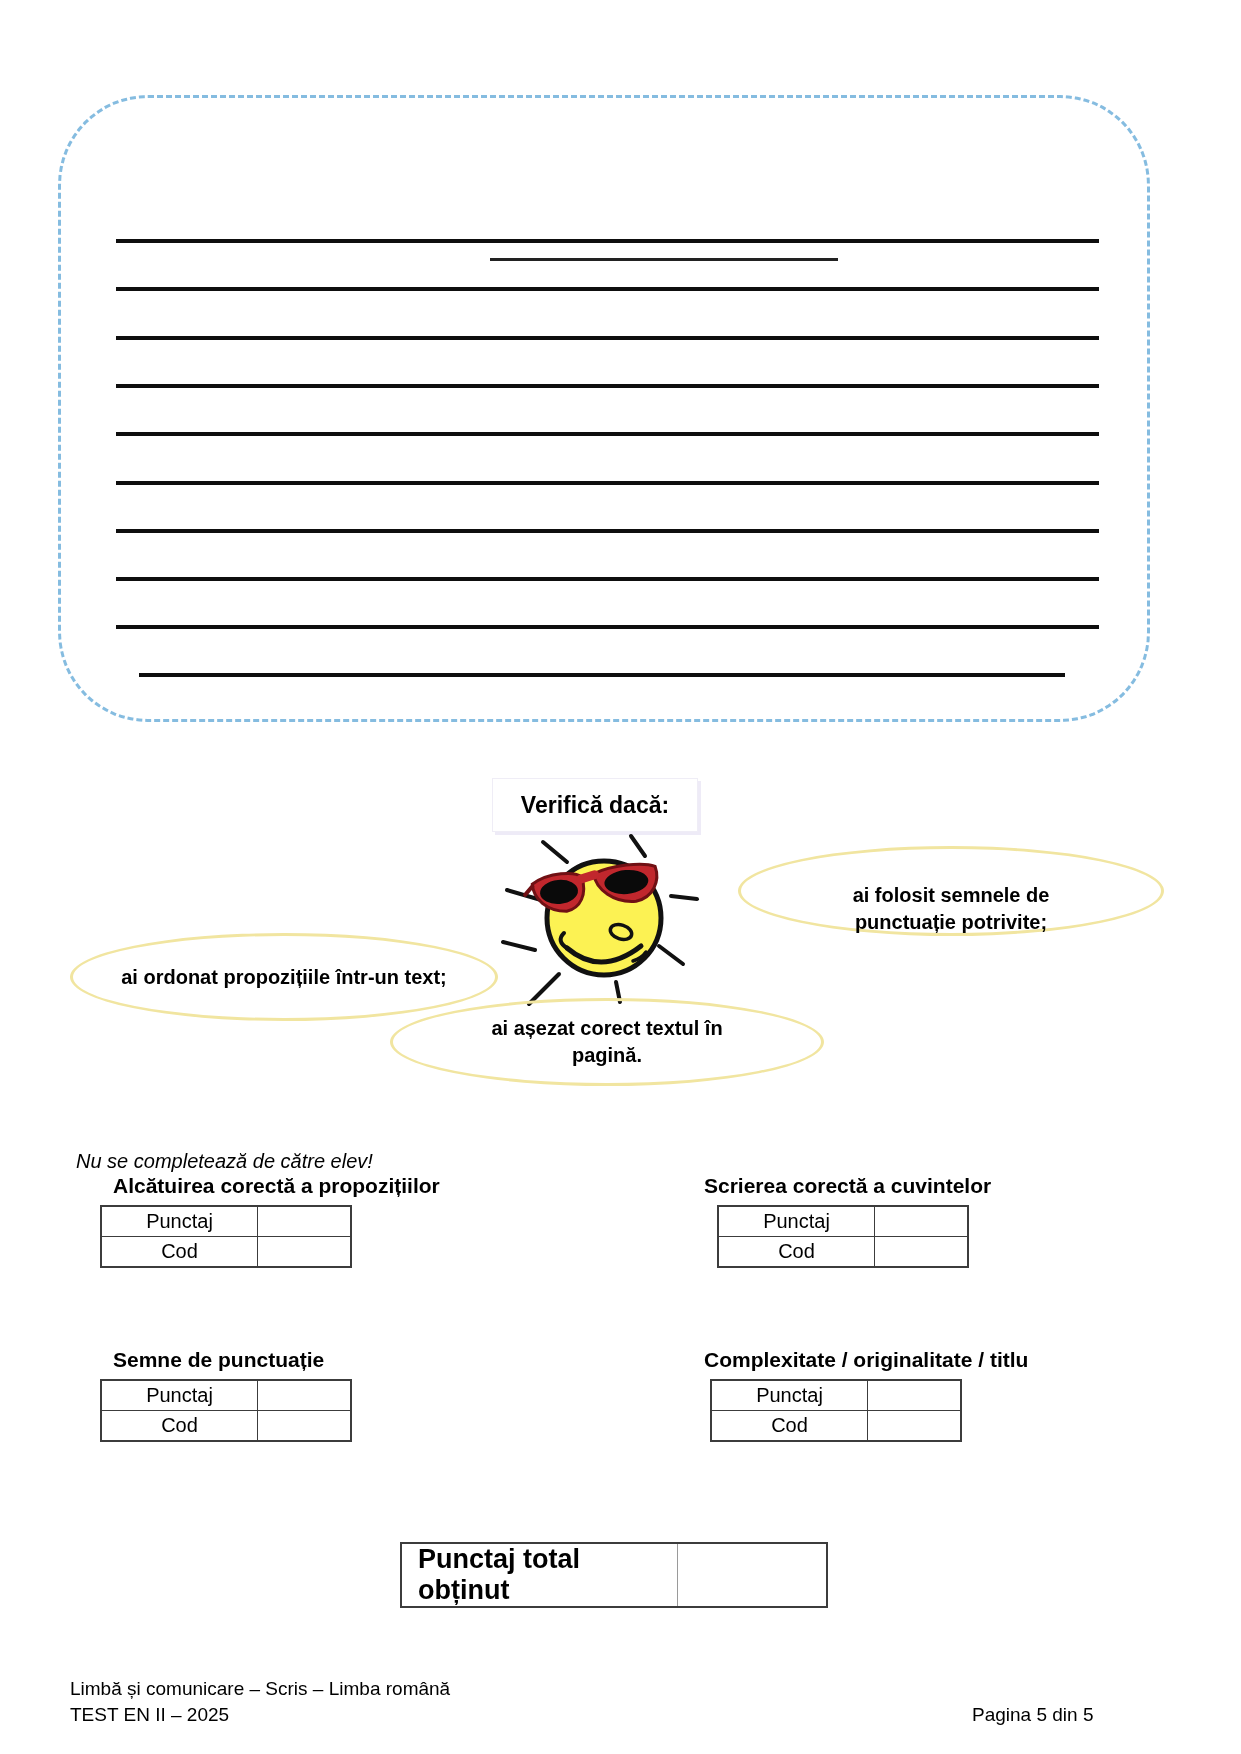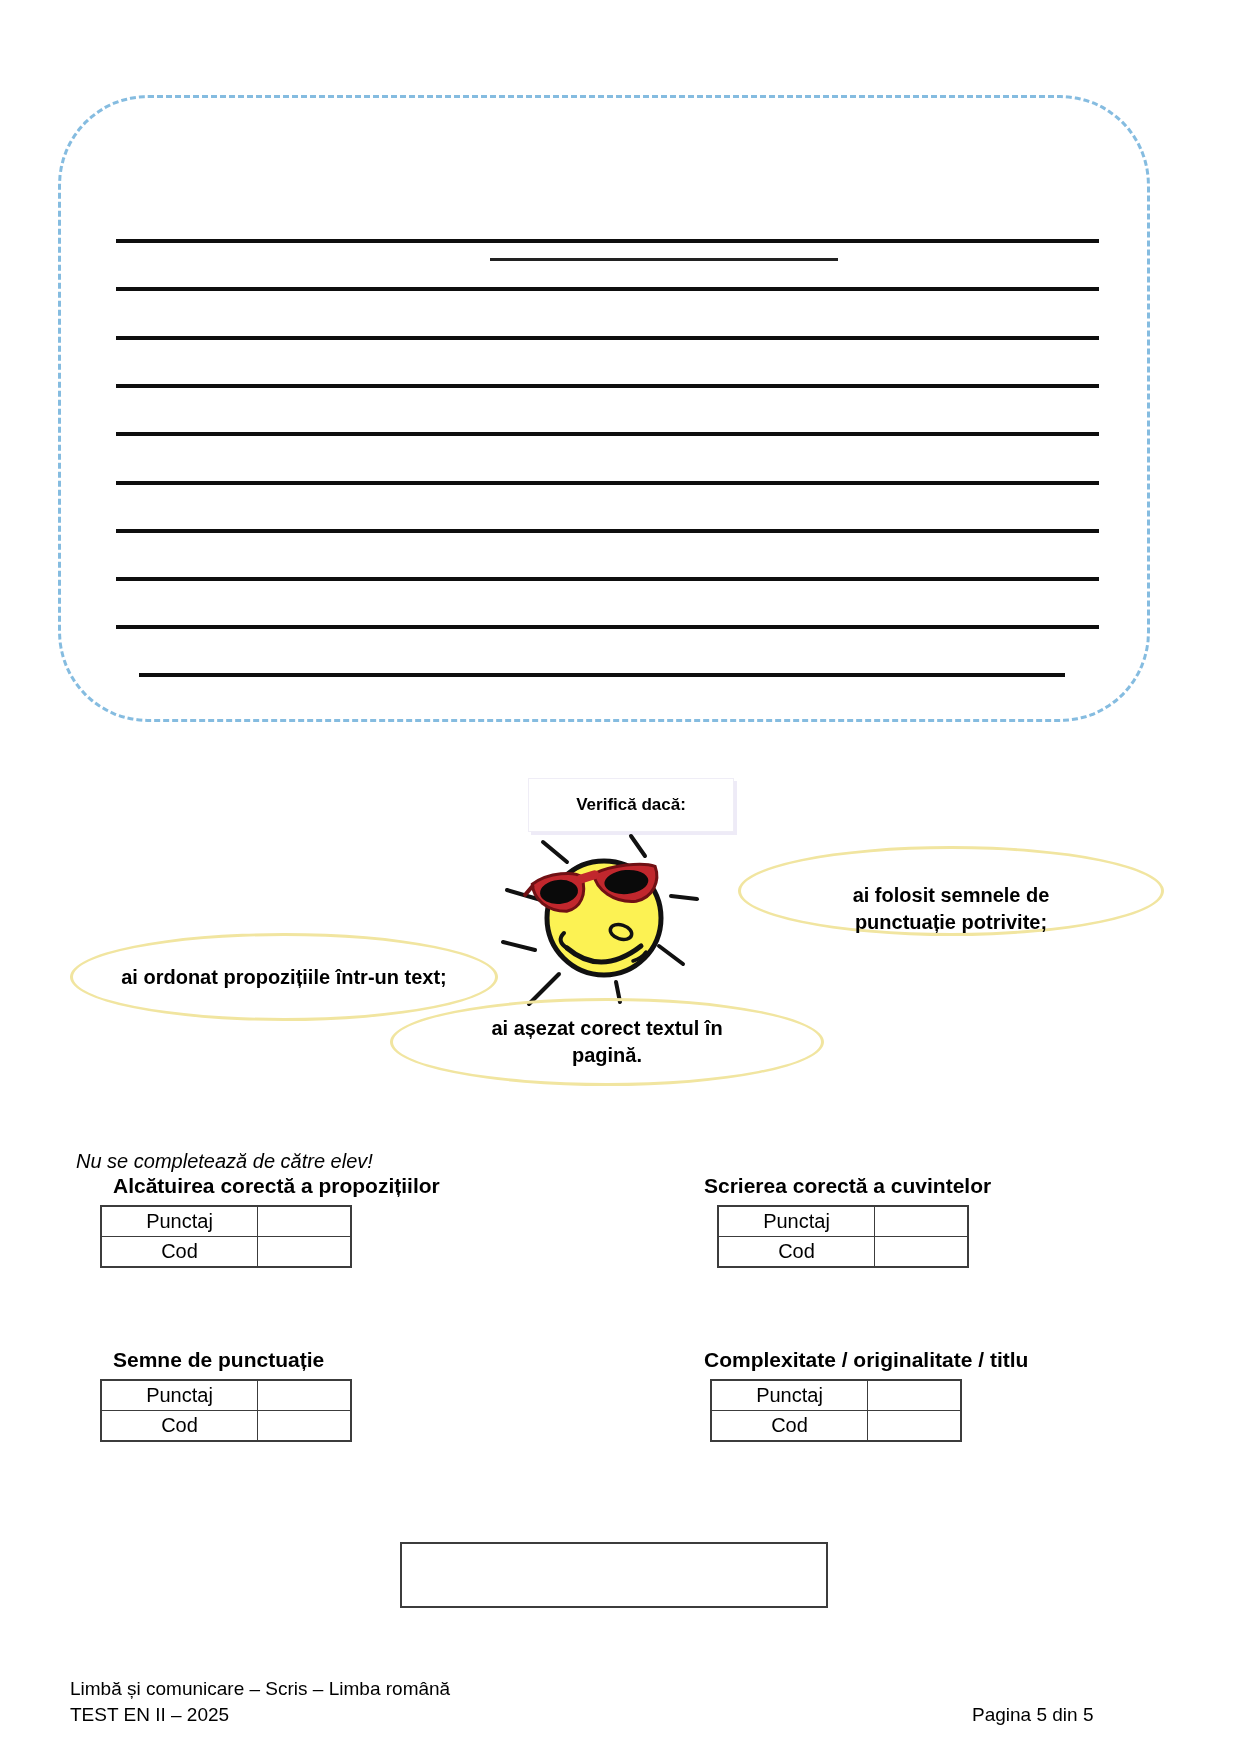--- a/index.html
+++ b/index.html
@@ -13,21 +13,21 @@
     border:3px dashed #85BCE0; border-radius:90px; box-sizing:border-box;
   }
   .title-line { position:absolute; left:429px; top:160px; width:348px; height:3px; background:#222; }
   .w-line { position:absolute; height:4px; background:#0e0e0e; }
 
   
   .verifica-box {
     position:absolute; left:492px; top:778px; width:204px; height:52px;
     background:#fff; border:1px solid #efedf6; box-shadow:3px 3px 0 rgba(236,233,246,.9);
     display:flex; align-items:center; justify-content:center;
-    font-size:17px; font-weight:bold;margin-left:36px;
+    font-size:23px; font-weight:bold;
   }
 
   
   .bubble {
     position:absolute; border:3px solid #F1E5A0; border-radius:50%;
     display:flex; align-items:center; justify-content:center;
     box-sizing:border-box;
   }
   .bubble span {
     display:block; text-align:center; font-weight:bold; font-size:20px; line-height:27px;
@@ -194,20 +194,21 @@
         <div class="cell-value"></div>
       </div>
       <div class="srow">
         <div class="cell-label">Cod</div>
         <div class="cell-value"></div>
       </div>
     </div>
   </div>
 
   <div class="total-box">
+    <div class="total-label">Punctaj total obținut</div>
     <div class="total-value"></div>
   </div>
 
   <div class="footer-l1">Limbă și comunicare – Scris – Limba română</div>
   <div class="footer-l2">TEST EN II – 2025</div>
   <div class="footer-pg">Pagina 5 din 5</div>
 
 </div>
 
 </body></html>

